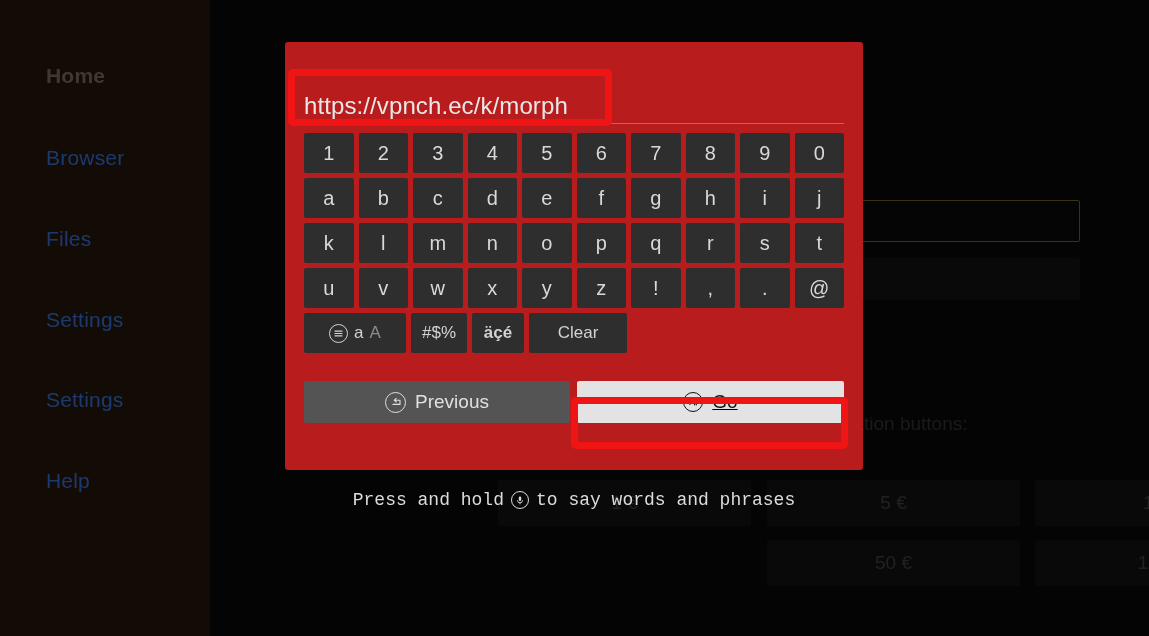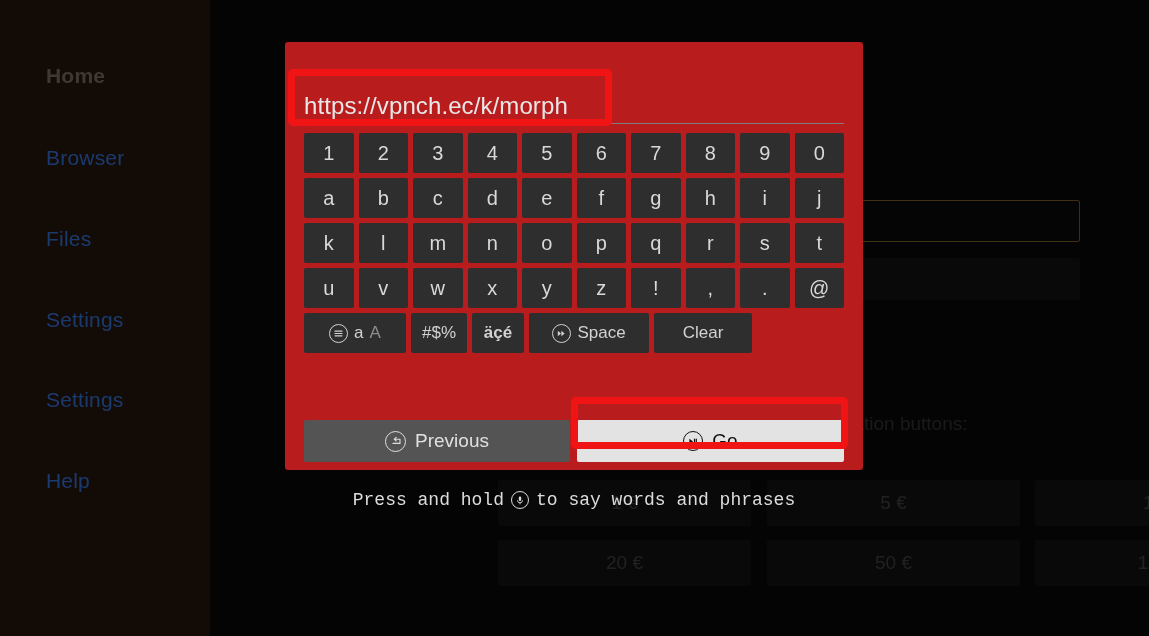--- a/index.html
+++ b/index.html
@@ -92,21 +92,21 @@
   .key-fn .fn-label-dim { color: #8c8c8c; }
   .fn-aa { width: 102px; }
   .fn-sym { width: 56px; }
   .fn-acc { width: 52px; font-weight: bold; }
   .fn-space { width: 120px; }
   .fn-delete { width: 110px; }
   .fn-clear { width: 98px; }
 
   .action-row {
     position: absolute; left: 19px; top: 339px; width: 540px;
-    display: flex; gap: 7px; margin-top: 39px;
+    display: flex; gap: 7px;
   }
   .btn-prev {
     width: 266px; height: 42px; background: #545454; border-radius: 2px;
     display: flex; align-items: center; justify-content: center; gap: 9px;
     color: #e0e0e0; font-size: 19px;
   }
   .go-wrap { position: relative; width: 267px; height: 42px; text-decoration: underline; }
   .btn-go {
     width: 267px; height: 42px; background: #e3e3e3; border-radius: 2px;
     display: flex; align-items: center; justify-content: center; gap: 9px;
@@ -177,23 +177,20 @@
 
       <div class="donate-grid">
         <div class="donate-btn" style="left:0px;top:0px">
           <span>1 €</span>
         </div>
         <div class="donate-btn" style="left:269px;top:0px">
           <span>5 €</span>
         </div>
         <div class="donate-btn" style="left:537px;top:0px">
           <span>10 €</span>
-        </div>
-        <div class="donate-btn" style="left:0px;top:60px">
-          <span>20 €</span>
         </div>
         <div class="donate-btn" style="left:269px;top:60px">
           <span>50 €</span>
         </div>
         <div class="donate-btn" style="left:537px;top:60px">
           <span>100 €</span>
         </div>
       </div>
     </main>
   </div>
@@ -274,29 +271,20 @@
             </svg>
           </span>
           <span>a</span>
             <span class="fn-label-dim">A</span>
         </div>
 
         <div class="key-fn fn-sym">#$%</div>
 
         <div class="key-fn fn-acc">äçé</div>
 
-        <div class="key-fn fn-space">
-          <span class="cicon">
-            <svg width="11" height="9" viewBox="0 0 11 9">
-              <polygon points="1.8,1.8 5,4.5 1.8,7.2" fill="currentColor"></polygon>
-              <polygon points="5.4,1.8 8.6,4.5 5.4,7.2" fill="currentColor"></polygon>
-            </svg>
-          </span>
-          <span>Space</span>
-        </div>
 
 
         <div class="key-fn fn-clear">Clear</div>
       </div>
     </div>
 
     <div class="action-row">
       <div class="btn-prev">
         <span class="cicon" style="width:21px;height:21px">
           <svg width="12" height="10" viewBox="0 0 12 10">

